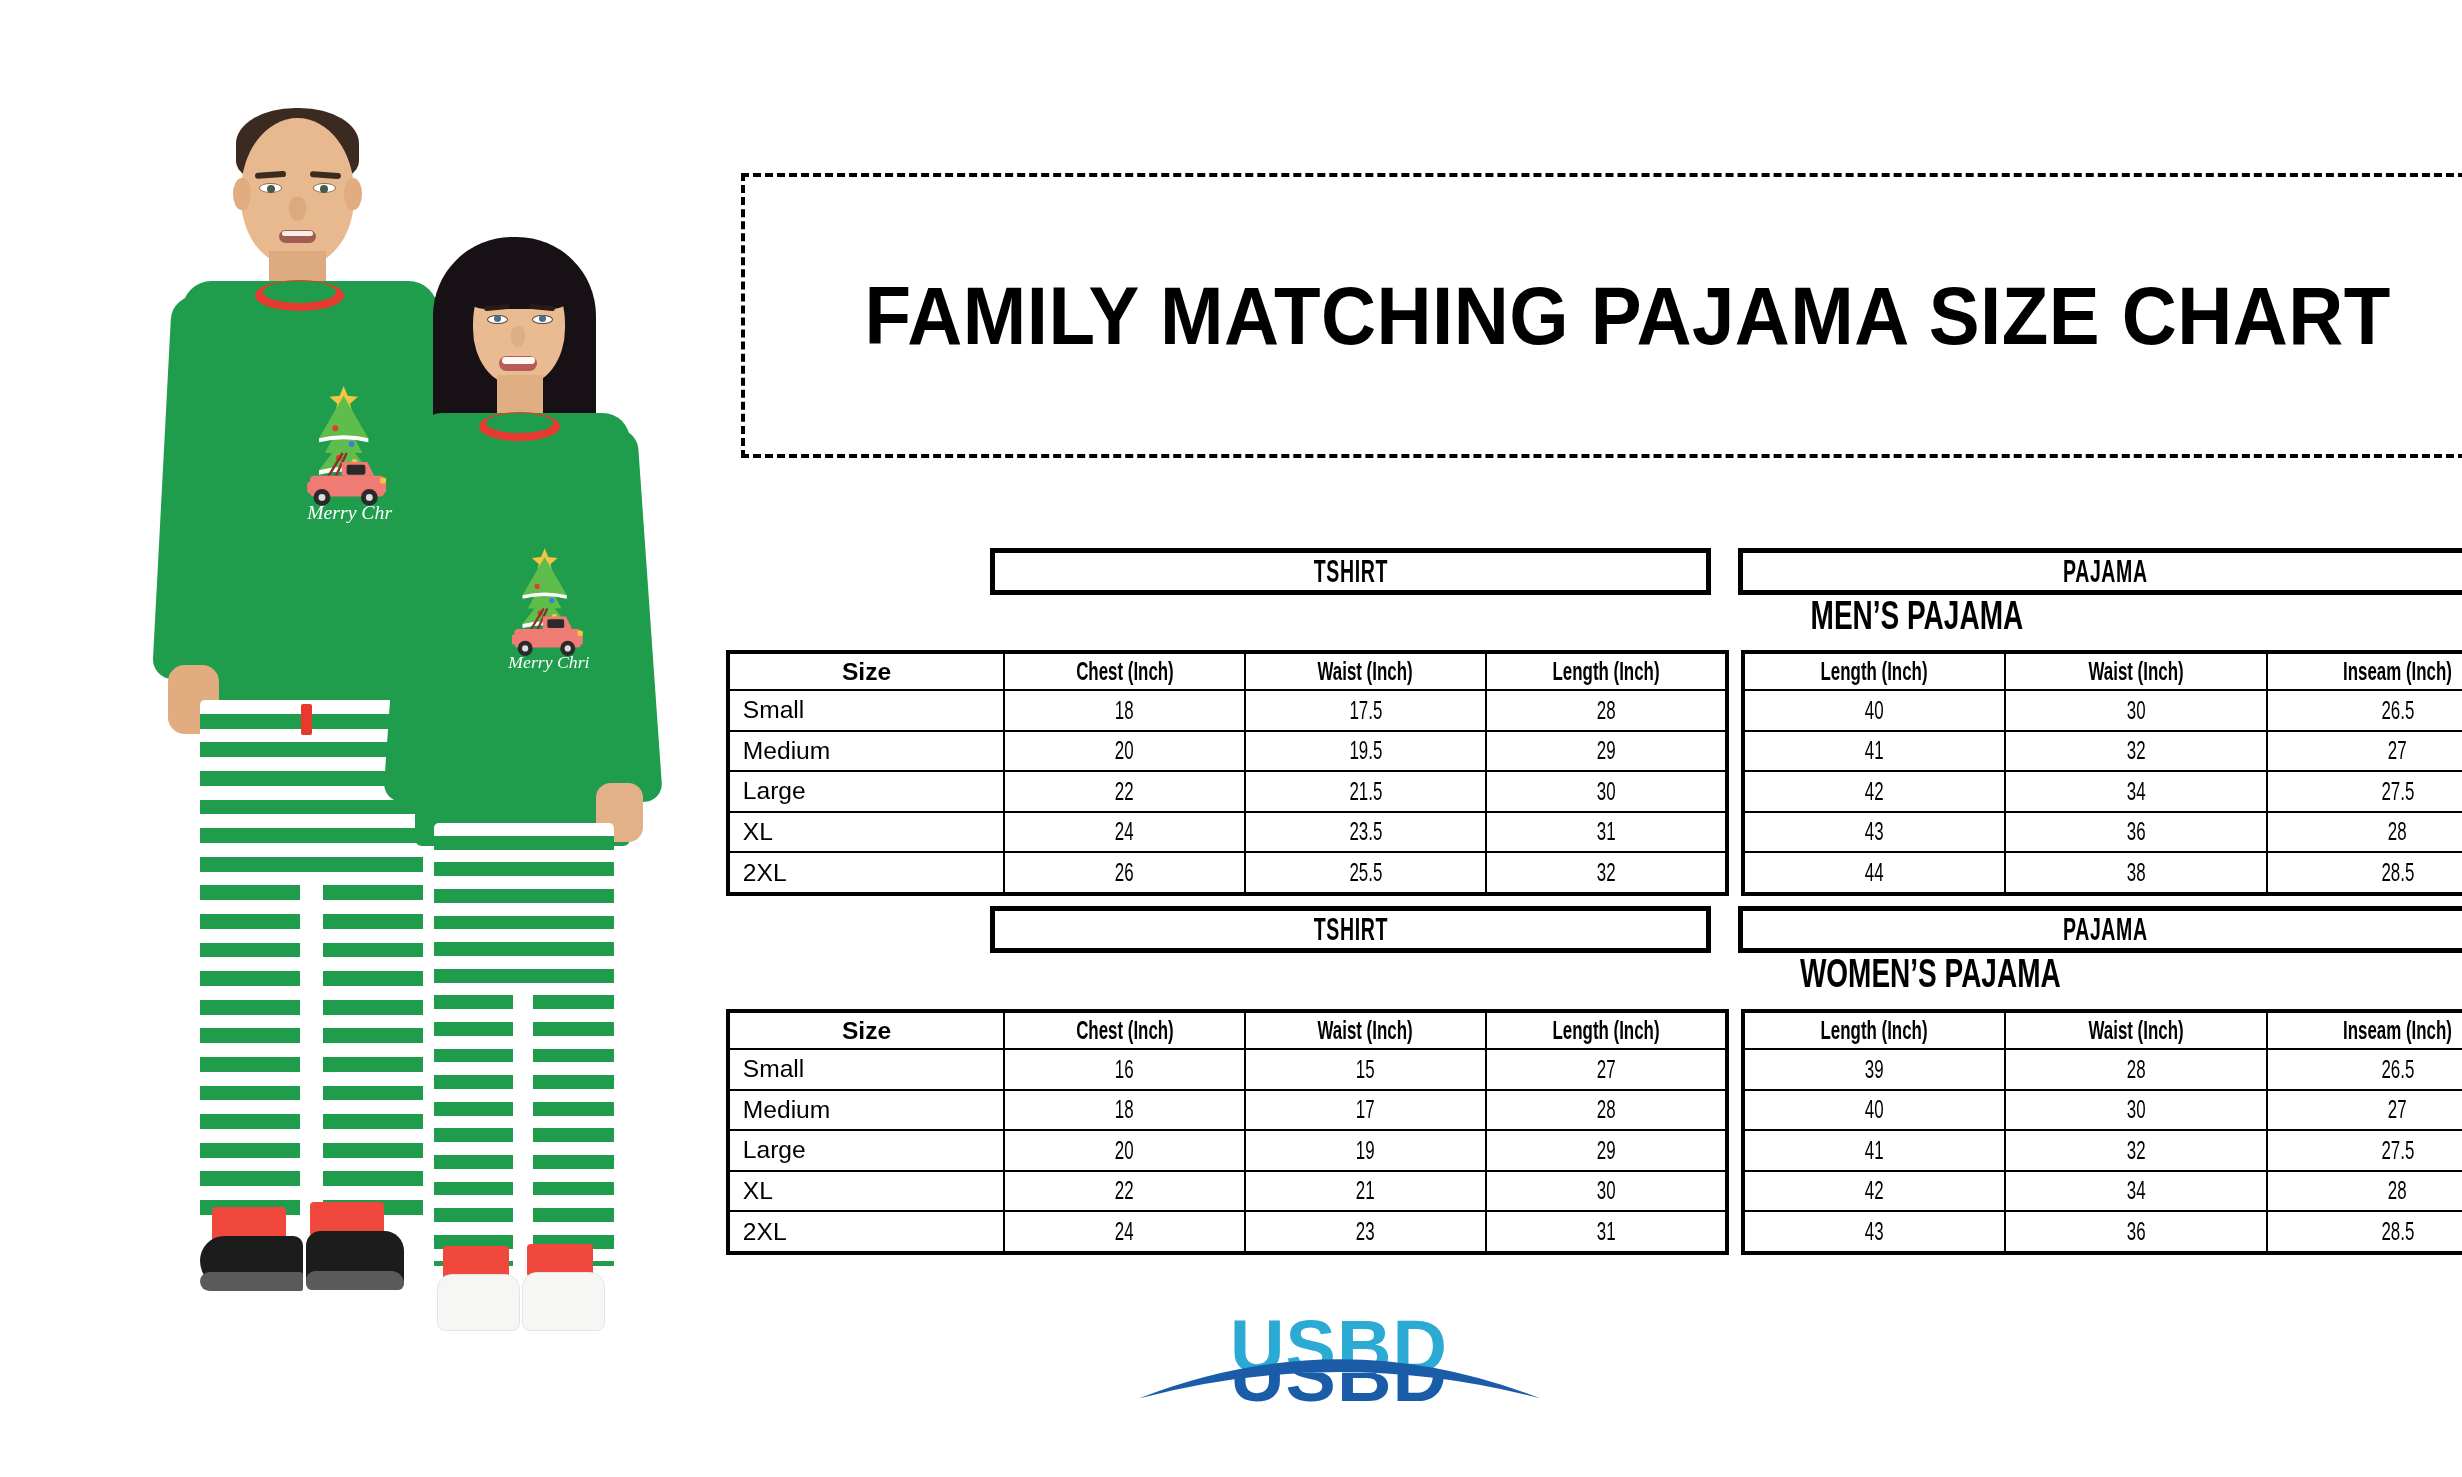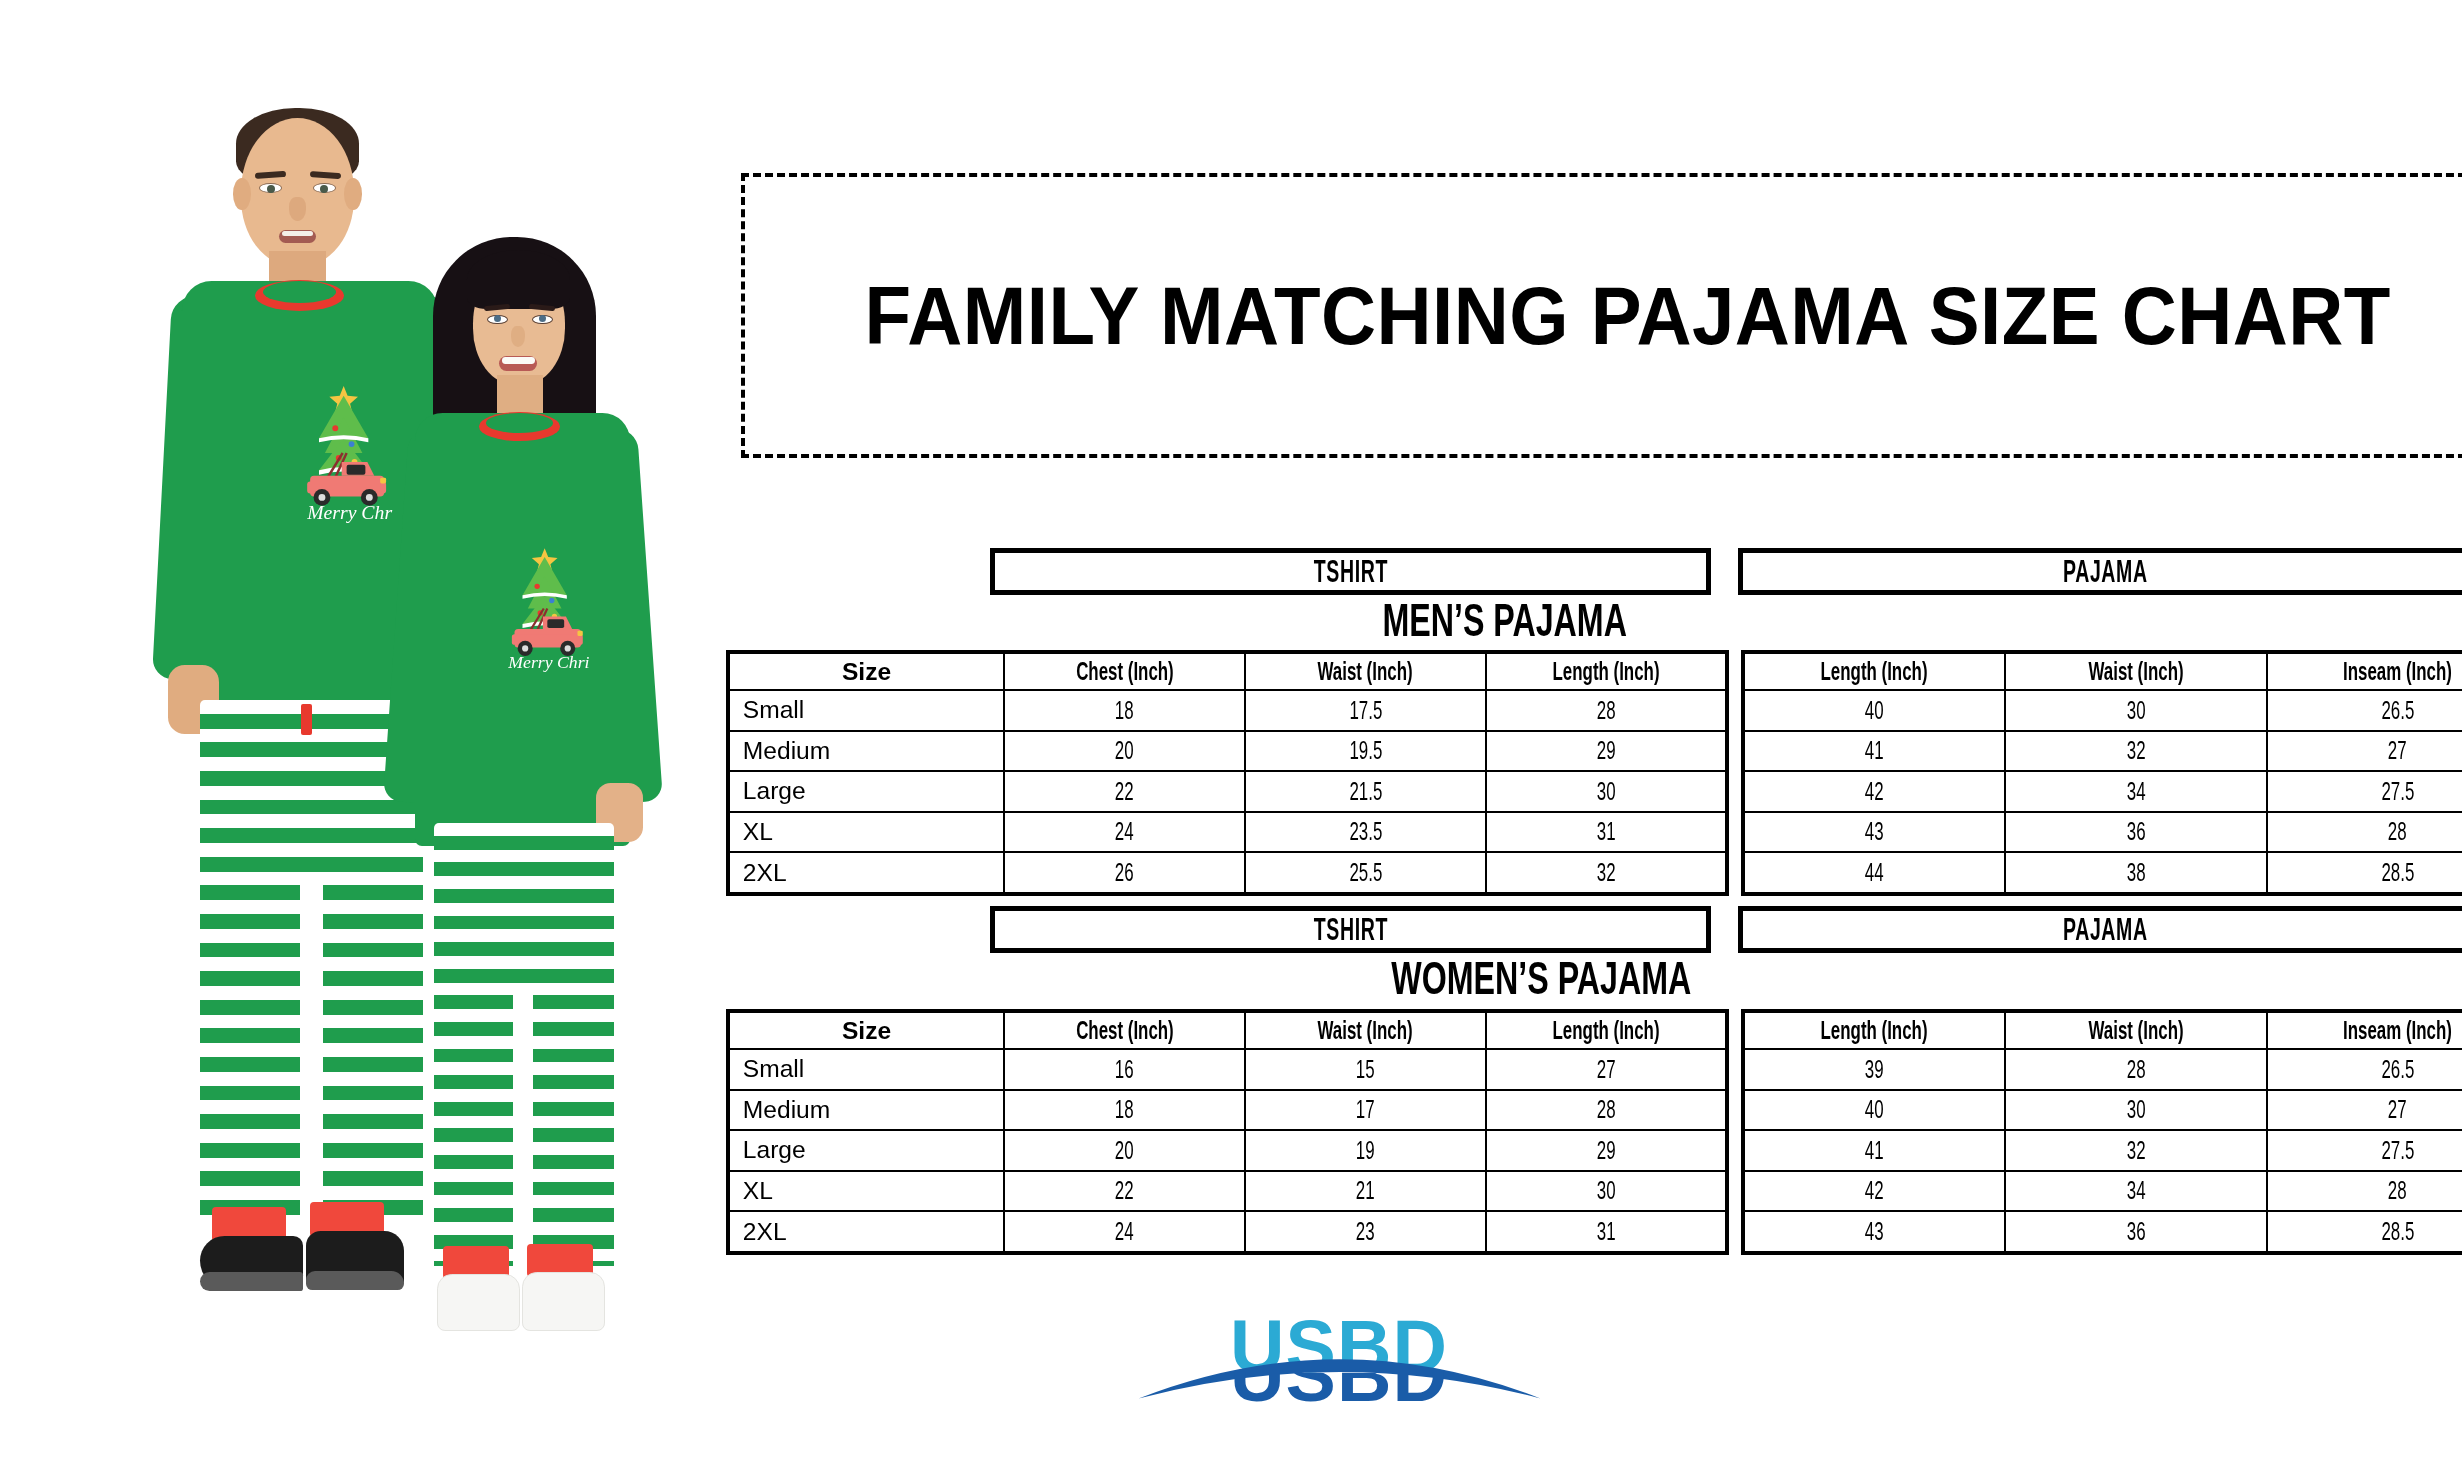--- a/index.html
+++ b/index.html
@@ -152,24 +152,24 @@
     display: flex; align-items: center; justify-content: center;
     font-weight: bold;
     font-size: 31.5px;
     transform-origin: center;
   }
   .cat-bar span { transform: scaleX(0.62); display:inline-block; white-space:nowrap; letter-spacing:1px;}
 
   .group-head {
     position: absolute;
     font-weight: bold;
-    font-size: 46px;
+    font-size: 40px;
     color: #000;
     white-space: nowrap;
-    text-align: left;
+    text-align: right;
   }
   .group-head span { display:inline-block; transform: scaleX(0.70); transform-origin:center; }
 
   table.sz {
     position: absolute;
     border-collapse: collapse;
     background: #fff;
     border: 4.4px solid #000;
     table-layout: fixed;
   }
@@ -451,21 +451,21 @@
     </tr>
   </tbody>
 </table>
 
 <div class="cat-bar" style="left:990px; top:906px; width:721px; height:47px;">
   <span>TSHIRT</span>
 </div>
 <div class="cat-bar" style="left:1738px; top:906px; width:734px; height:47px;">
   <span>PAJAMA</span>
 </div>
-<div class="group-head" style="left:1327px; top:951px; width:837px;">
+<div class="group-head" style="left:1280px; top:951px; width:837px;">
   <span>WOMEN’S PAJAMA</span>
 </div>
 
 <table class="sz" id="tbl-womens-tshirt" style="left:726px; top:1009px; width:1000px; height:246px;">
   <colgroup>
       <col style="width:276px">
       <col style="width:241px">
       <col style="width:241px">
       <col style="width:241px">
     </colgroup>

